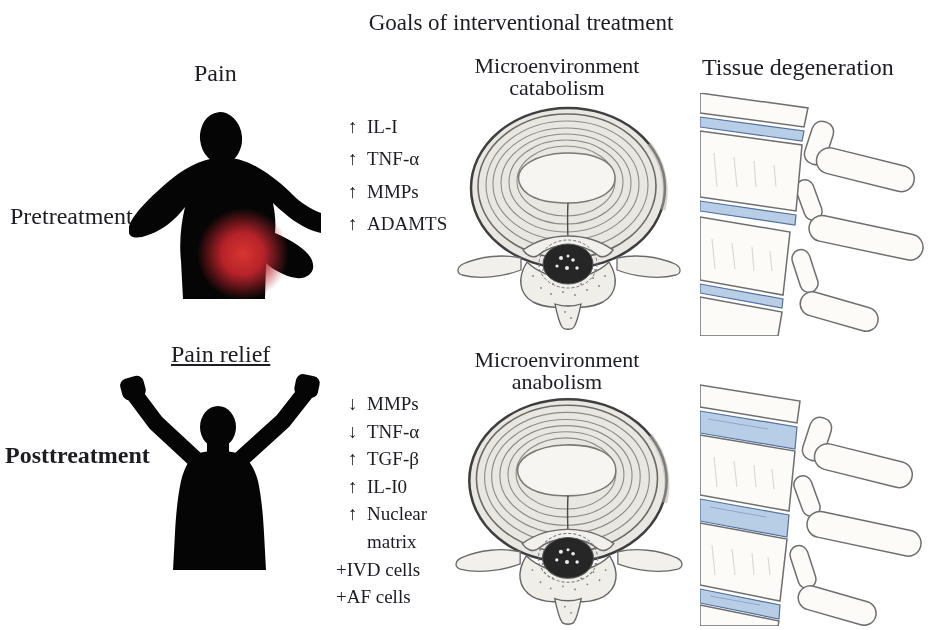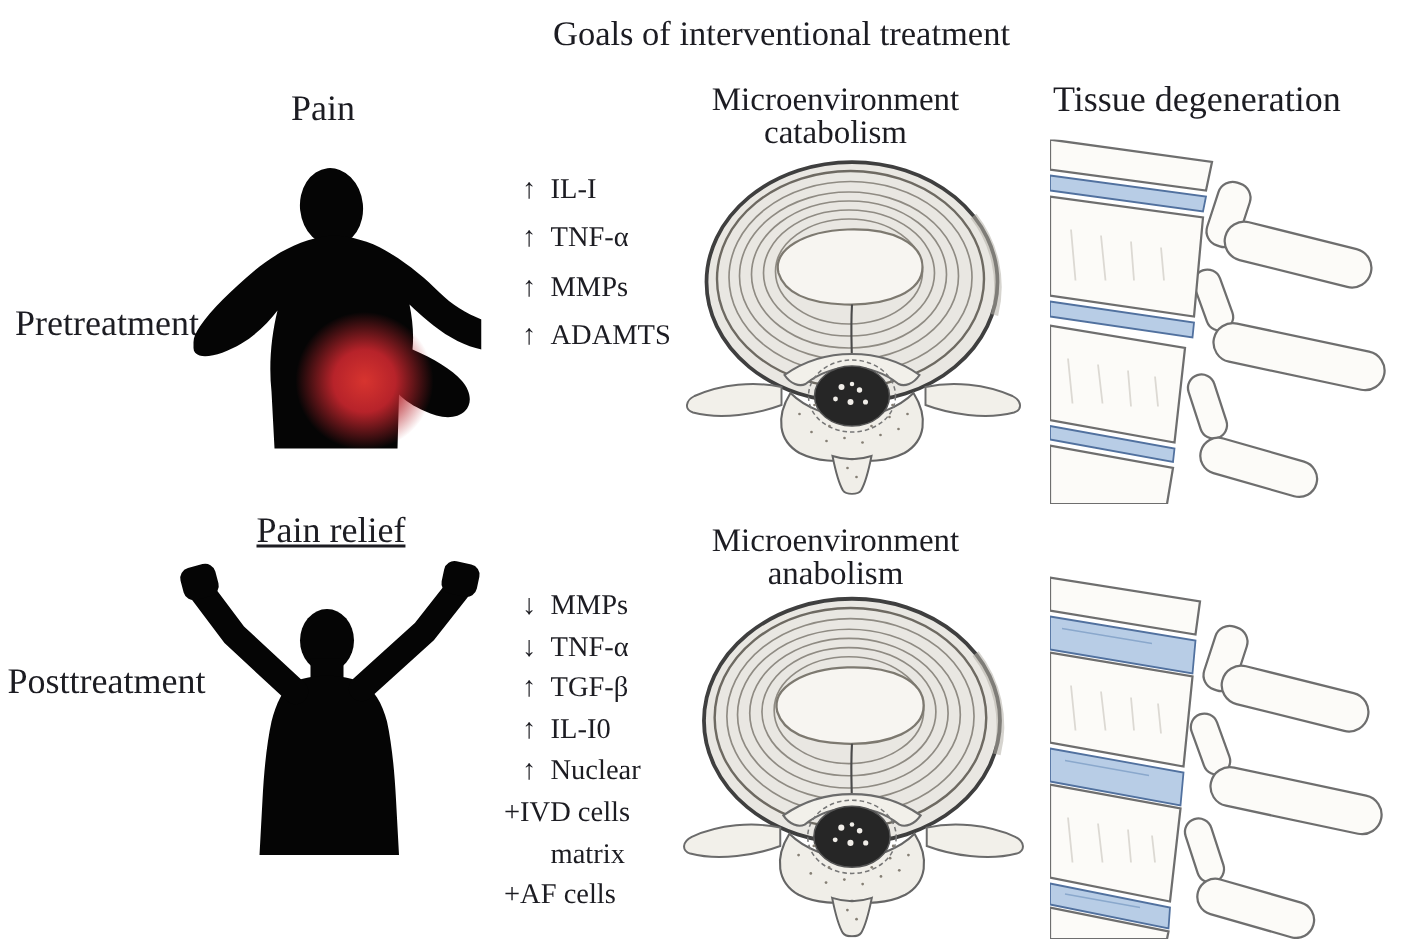--- a/index.html
+++ b/index.html
@@ -146,21 +146,21 @@
       <path d="M12,146 l3,30 M32,150 l3,26 M52,154 l2,24 M70,158 l2,20"></path>
     </g>
   </svg>
 
   <div class="t" style="left:171px;top:343px;text-decoration:underline;">Pain relief</div>
   <div class="hdr2" style="left:452px;top:349px;">
     <div>Microenvironment</div>
     <div>anabolism</div>
   </div>
 
-  <div class="t" style="left:5px;top:444px;">Posttreatment</div>
+  <div class="t" style="left:5px;top:444px;font-weight:bold;">Posttreatment</div>
 
   <svg class="ill" style="left:111px;top:363px;" width="220" height="207" viewBox="0 0 220 207">
     <g fill="#050505">
       <ellipse cx="107" cy="64" rx="18" ry="21"></ellipse>
       <rect x="96" y="76" width="22" height="16"></rect>
       <path d="M84,92 C96,86 118,86 130,92 C138,96 144,106 147,118
         C150,132 152,150 153,170 L155,207 L62,207 L64,170
         C65,150 67,132 70,118 C73,106 78,96 84,92 Z"></path>
       <path d="M86,98 L45,60 L24,32" stroke="#050505" stroke-width="17" stroke-linecap="round" fill="none"></path>
       <rect x="10" y="14" width="24" height="22" rx="7" transform="rotate(-15 22 25)"></rect>
@@ -183,26 +183,26 @@
         <span>TGF-β</span>
       </div>
     <div class="frow">
         <span class="arrow">↑</span>
         <span>IL-I0</span>
       </div>
     <div class="frow">
         <span class="arrow">↑</span>
         <span>Nuclear</span>
       </div>
+    <div class="frow">
+        <span class="arrow"></span>
+        <span>matrix</span>
+      </div>
     <div class="frow no-arrow">
         <span>+IVD cells</span>
-      </div>
-    <div class="frow">
-        <span class="arrow"></span>
-        <span>matrix</span>
       </div>
     <div class="frow no-arrow">
         <span>+AF cells</span>
       </div>
   </div>
 
   <svg class="ill" style="left:449px;top:389px;" width="240" height="236" viewBox="0 0 232 232">
     <g>
       <ellipse cx="115" cy="90" rx="97" ry="80" fill="#e9e7e2" stroke="#3f3f3f" stroke-width="2.5"></ellipse>
       <ellipse cx="114" cy="88" rx="89" ry="72" fill="none" stroke="#6e6a62" stroke-width="1.6"></ellipse>

